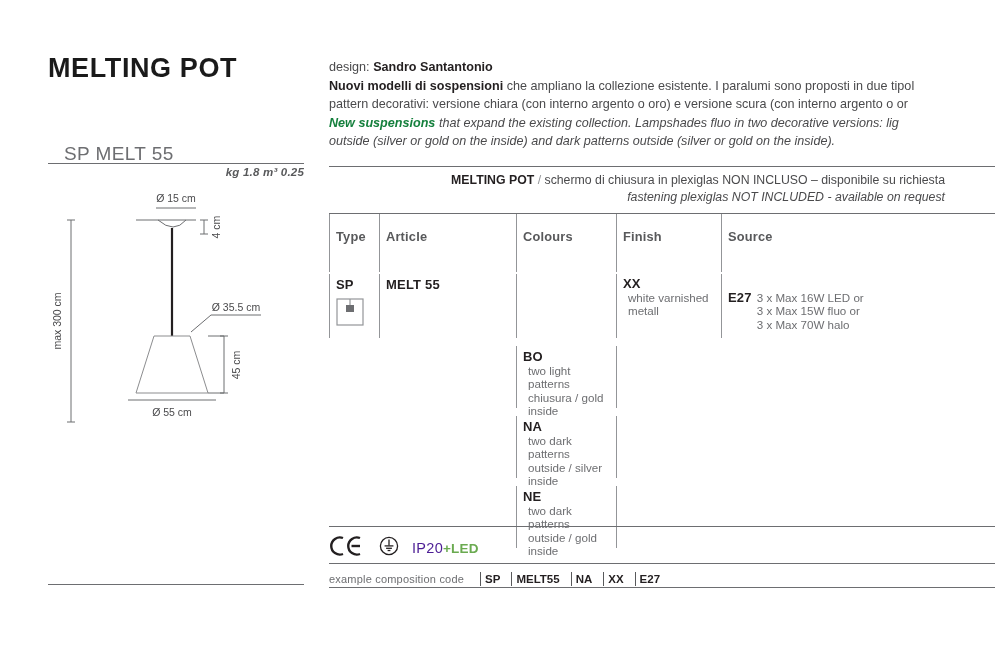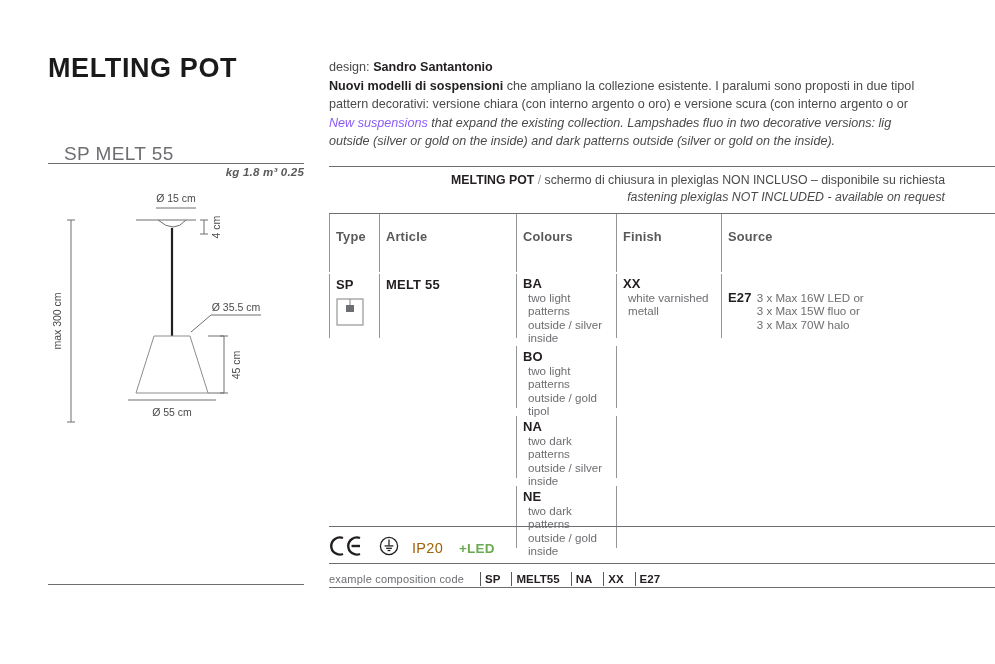--- a/index.html
+++ b/index.html
@@ -90,21 +90,21 @@
   #design-block {
     font-size: 12.6px;
     line-height: 18.5px;
     color: #4a4a4c;
     width: 680px;
   }
   .desc-line { white-space: nowrap; }
   #designer-label { color: #4a4a4c; }
   #designer-name { font-weight: bold; color: #231f20; }
   .lead-it { font-weight: bold; color: #231f20; }
-  .lead-en { font-weight: normal; font-style: italic; color: #8b5cf6; }
+  .lead-en { font-weight: bold; font-style: italic; color: #15803d; }
   .en-text { font-style: italic; }
 
   #note-rule-top {
     position: absolute;
     left: 0;
     top: 108px;
     width: 666px;
     height: 1px;
     background: #6d6e71;
   }
@@ -194,23 +194,22 @@
     left: 0;
     top: 474px;
     height: 32px;
     display: flex;
     align-items: center;
   }
   #ce-mark { margin-right: 14px; }
   #earth-mark { margin-right: 13px; }
   #ip-rating {
     font-size: 14.5px;
-    color: #a16207;
+    color: #4c1d95;
     letter-spacing: 0.3px;
-    margin-right: 16px;
   }
   #led-badge {
     font-size: 13.5px;
     font-weight: bold;
     letter-spacing: 0.2px;
   }
   #footer-rule-mid {
     position: absolute;
     left: 0;
     top: 505px;
@@ -365,27 +364,24 @@
       <div class="cell" style="left:7px; top:26px;">
         <svg width="28" height="28" viewBox="0 0 28 28" xmlns="http://www.w3.org/2000/svg">
           <rect x="1" y="1" width="26" height="26" fill="#ffffff" stroke="#939598" stroke-width="1.2"></rect>
           <line x1="14" y1="1" x2="14" y2="7" stroke="#939598" stroke-width="1.2"></line>
           <rect x="10" y="7" width="8" height="7" fill="#6d6e71"></rect>
         </svg>
       </div>
 
       <div class="cell code" style="left:57px; top:6px;">MELT 55</div>
 
-      <div class="cell" style="left:194px; top:5px; width:86px;">
-        <span class="cell-code-inline code">BA</span><span class="cell-desc-inline">two light patterns outside / silver inside</span>
-      </div>
       <div class="col-divider" style="left:187px; top:74px; height:62px;"></div>
       <div class="col-divider" style="left:287px; top:74px; height:62px;"></div>
       <div class="cell" style="left:194px; top:78px; width:86px;">
-        <span class="cell-code-inline code">BO</span><span class="cell-desc-inline">two light patterns outside / gold tipol</span>
+        <span class="cell-code-inline code">BO</span><span class="cell-desc-inline">two light patterns chiusura / gold inside</span>
       </div>
       <div class="col-divider" style="left:187px; top:144px; height:62px;"></div>
       <div class="col-divider" style="left:287px; top:144px; height:62px;"></div>
       <div class="cell" style="left:194px; top:148px; width:86px;">
         <span class="cell-code-inline code">NA</span><span class="cell-desc-inline">two dark patterns outside / silver inside</span>
       </div>
       <div class="col-divider" style="left:187px; top:214px; height:62px;"></div>
       <div class="col-divider" style="left:287px; top:214px; height:62px;"></div>
       <div class="cell" style="left:194px; top:218px; width:86px;">
         <span class="cell-code-inline code">NE</span><span class="cell-desc-inline">two dark patterns outside / gold inside</span>

